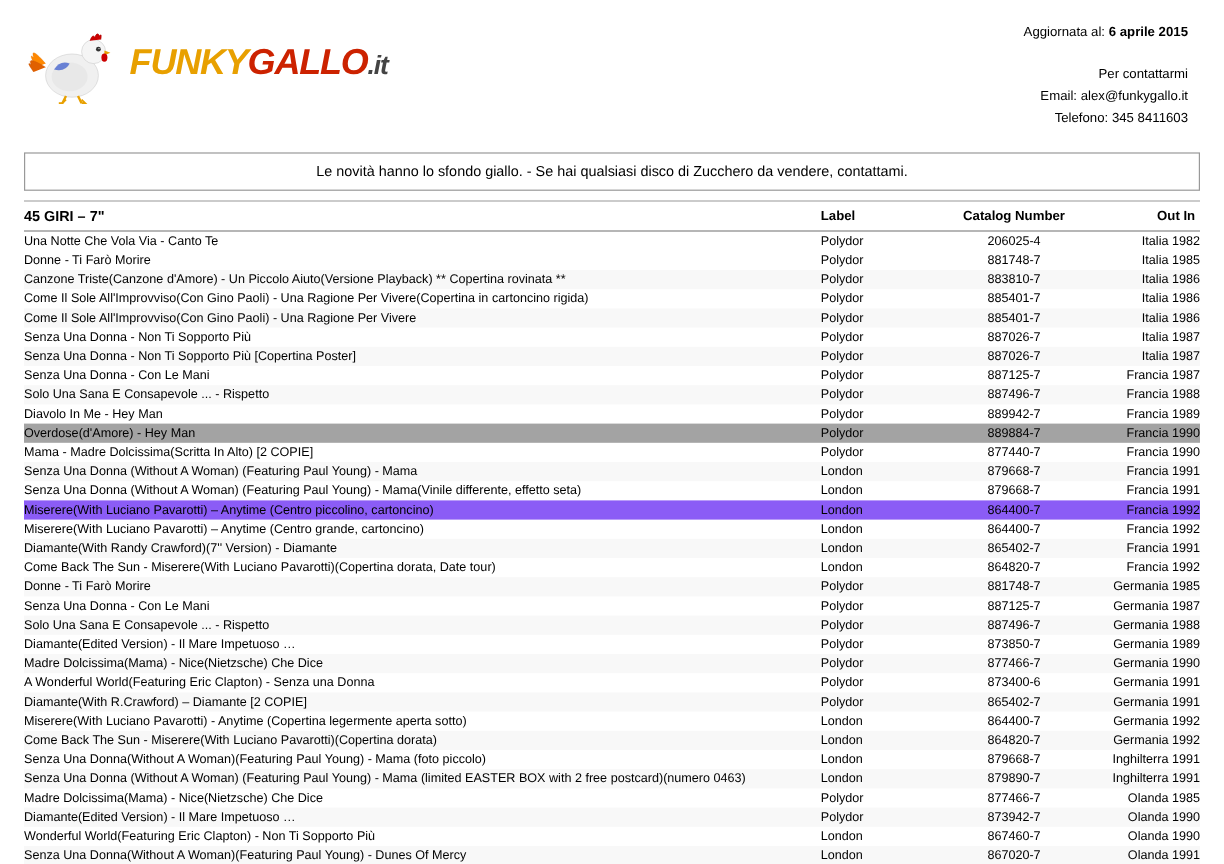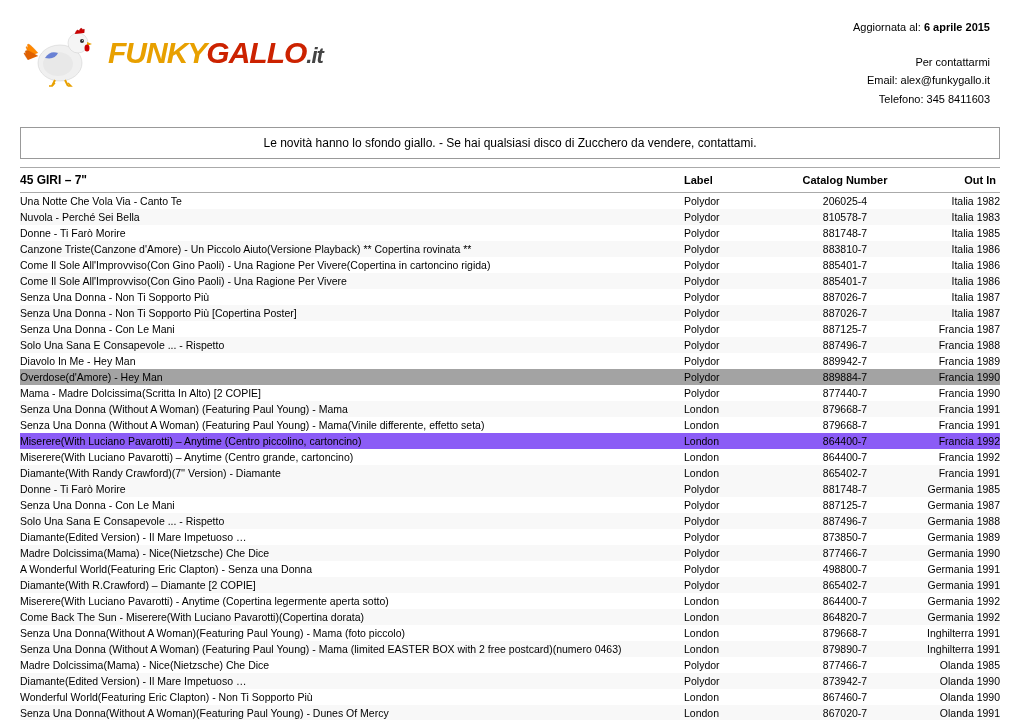--- a/index.html
+++ b/index.html
@@ -122,26 +122,20 @@
         <th style="text-align:right; font-size:11px; font-weight:bold; width:100px; padding:5px 4px;">Out In</th>
       </tr>
     </thead>
     <tbody id="records-tbody">
     <tr>
           <td style="font-size: 10.5px; padding: 2px 4px 2px 0px;">Una Notte Che Vola Via - Canto Te</td>
           <td style="font-size: 10.5px; padding: 2px 4px; width: 110px;">Polydor</td>
           <td style="font-size: 10.5px; padding: 2px 4px; width: 110px; text-align: center;">206025-4</td>
           <td style="font-size: 10.5px; padding: 2px 0px 2px 4px; width: 100px; text-align: right; white-space: nowrap;">Italia 1982</td>
         </tr>
-        <tr style="background: rgb(248, 248, 248);">
-          <td style="font-size: 10.5px; padding: 2px 4px 2px 0px;">Nuvola - Perché Sei Bella</td>
-          <td style="font-size: 10.5px; padding: 2px 4px; width: 110px;">Polydor</td>
-          <td style="font-size: 10.5px; padding: 2px 4px; width: 110px; text-align: center;">810578-7</td>
-          <td style="font-size: 10.5px; padding: 2px 0px 2px 4px; width: 100px; text-align: right; white-space: nowrap;">Italia 1983</td>
-        </tr>
         <tr>
           <td style="font-size: 10.5px; padding: 2px 4px 2px 0px;">Donne - Ti Farò Morire</td>
           <td style="font-size: 10.5px; padding: 2px 4px; width: 110px;">Polydor</td>
           <td style="font-size: 10.5px; padding: 2px 4px; width: 110px; text-align: center;">881748-7</td>
           <td style="font-size: 10.5px; padding: 2px 0px 2px 4px; width: 100px; text-align: right; white-space: nowrap;">Italia 1985</td>
         </tr>
         <tr style="background: rgb(248, 248, 248);">
           <td style="font-size: 10.5px; padding: 2px 4px 2px 0px;">Canzone Triste(Canzone d'Amore) - Un Piccolo Aiuto(Versione Playback) ** Copertina rovinata **</td>
           <td style="font-size: 10.5px; padding: 2px 4px; width: 110px;">Polydor</td>
           <td style="font-size: 10.5px; padding: 2px 4px; width: 110px; text-align: center;">883810-7</td>
@@ -224,20 +218,26 @@
           <td style="font-size: 10.5px; padding: 2px 4px; width: 110px;">London</td>
           <td style="font-size: 10.5px; padding: 2px 4px; width: 110px; text-align: center;">864400-7</td>
           <td style="font-size: 10.5px; padding: 2px 0px 2px 4px; width: 100px; text-align: right; white-space: nowrap;">Francia 1992</td>
         </tr>
         <tr style="background: rgb(248, 248, 248);">
           <td style="font-size: 10.5px; padding: 2px 4px 2px 0px;">Diamante(With Randy Crawford)(7'' Version) - Diamante</td>
           <td style="font-size: 10.5px; padding: 2px 4px; width: 110px;">London</td>
           <td style="font-size: 10.5px; padding: 2px 4px; width: 110px; text-align: center;">865402-7</td>
           <td style="font-size: 10.5px; padding: 2px 0px 2px 4px; width: 100px; text-align: right; white-space: nowrap;">Francia 1991</td>
         </tr>
+        <tr>
+          <td style="font-size: 10.5px; padding: 2px 4px 2px 0px;">Come Back The Sun - Miserere(With Luciano Pavarotti)(Copertina dorata, Date tour)</td>
+          <td style="font-size: 10.5px; padding: 2px 4px; width: 110px;">London</td>
+          <td style="font-size: 10.5px; padding: 2px 4px; width: 110px; text-align: center;">864820-7</td>
+          <td style="font-size: 10.5px; padding: 2px 0px 2px 4px; width: 100px; text-align: right; white-space: nowrap;">Francia 1992</td>
+        </tr>
         <tr style="background: rgb(248, 248, 248);">
           <td style="font-size: 10.5px; padding: 2px 4px 2px 0px;">Donne - Ti Farò Morire</td>
           <td style="font-size: 10.5px; padding: 2px 4px; width: 110px;">Polydor</td>
           <td style="font-size: 10.5px; padding: 2px 4px; width: 110px; text-align: center;">881748-7</td>
           <td style="font-size: 10.5px; padding: 2px 0px 2px 4px; width: 100px; text-align: right; white-space: nowrap;">Germania 1985</td>
         </tr>
         <tr>
           <td style="font-size: 10.5px; padding: 2px 4px 2px 0px;">Senza Una Donna - Con Le Mani</td>
           <td style="font-size: 10.5px; padding: 2px 4px; width: 110px;">Polydor</td>
           <td style="font-size: 10.5px; padding: 2px 4px; width: 110px; text-align: center;">887125-7</td>
@@ -257,21 +257,21 @@
         </tr>
         <tr style="background: rgb(248, 248, 248);">
           <td style="font-size: 10.5px; padding: 2px 4px 2px 0px;">Madre Dolcissima(Mama) - Nice(Nietzsche) Che Dice</td>
           <td style="font-size: 10.5px; padding: 2px 4px; width: 110px;">Polydor</td>
           <td style="font-size: 10.5px; padding: 2px 4px; width: 110px; text-align: center;">877466-7</td>
           <td style="font-size: 10.5px; padding: 2px 0px 2px 4px; width: 100px; text-align: right; white-space: nowrap;">Germania 1990</td>
         </tr>
         <tr>
           <td style="font-size: 10.5px; padding: 2px 4px 2px 0px;">A Wonderful World(Featuring Eric Clapton) - Senza una Donna</td>
           <td style="font-size: 10.5px; padding: 2px 4px; width: 110px;">Polydor</td>
-          <td style="font-size: 10.5px; padding: 2px 4px; width: 110px; text-align: center;">498800-7</td>
+          <td style="font-size: 10.5px; padding: 2px 4px; width: 110px; text-align: center;">873400-6</td>
           <td style="font-size: 10.5px; padding: 2px 0px 2px 4px; width: 100px; text-align: right; white-space: nowrap;">Germania 1991</td>
         </tr>
         <tr style="background: rgb(248, 248, 248);">
           <td style="font-size: 10.5px; padding: 2px 4px 2px 0px;">Diamante(With R.Crawford) – Diamante [2 COPIE]</td>
           <td style="font-size: 10.5px; padding: 2px 4px; width: 110px;">Polydor</td>
           <td style="font-size: 10.5px; padding: 2px 4px; width: 110px; text-align: center;">865402-7</td>
           <td style="font-size: 10.5px; padding: 2px 0px 2px 4px; width: 100px; text-align: right; white-space: nowrap;">Germania 1991</td>
         </tr>
         <tr>
           <td style="font-size: 10.5px; padding: 2px 4px 2px 0px;">Miserere(With Luciano Pavarotti) - Anytime (Copertina legermente aperta sotto)</td>

